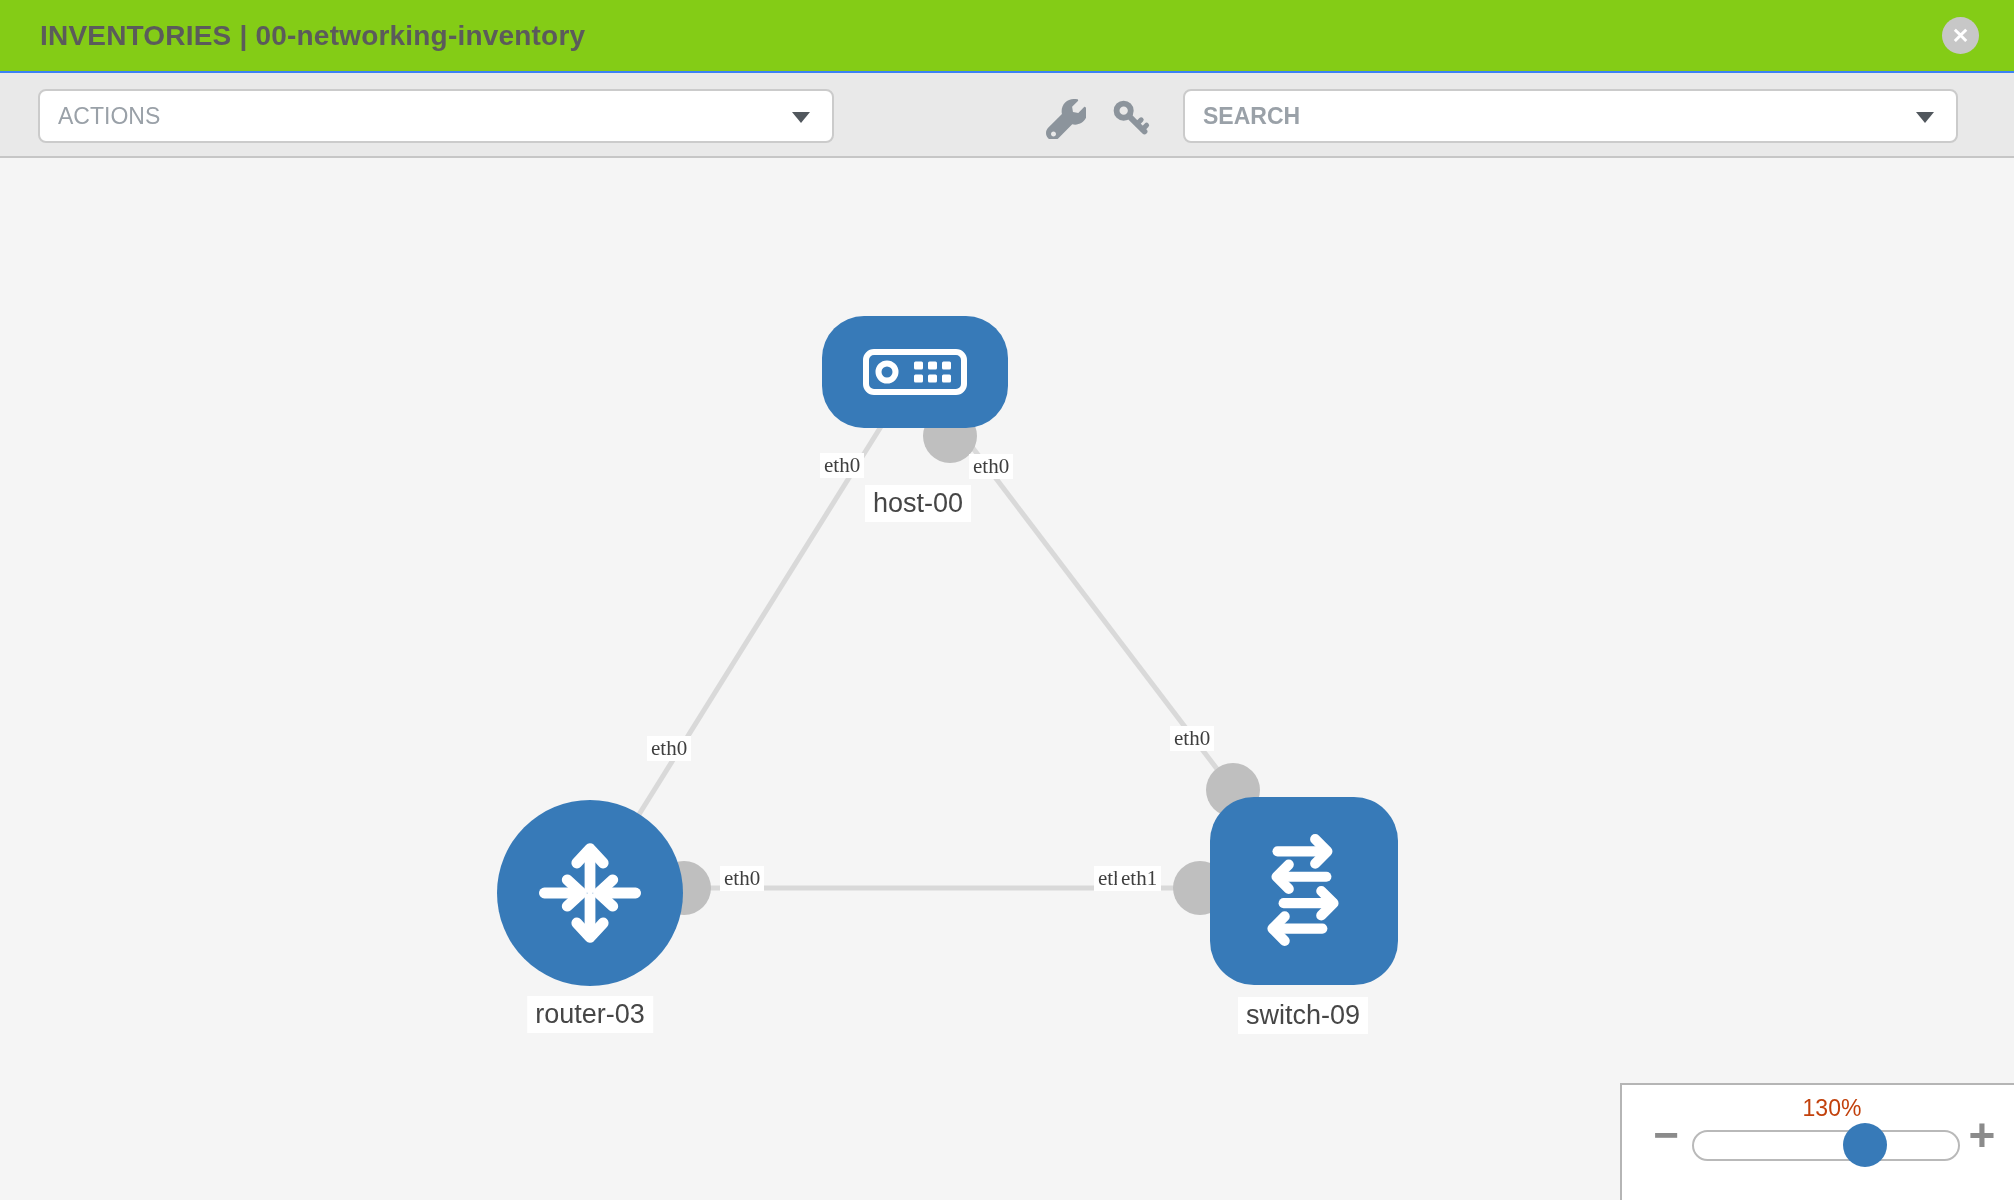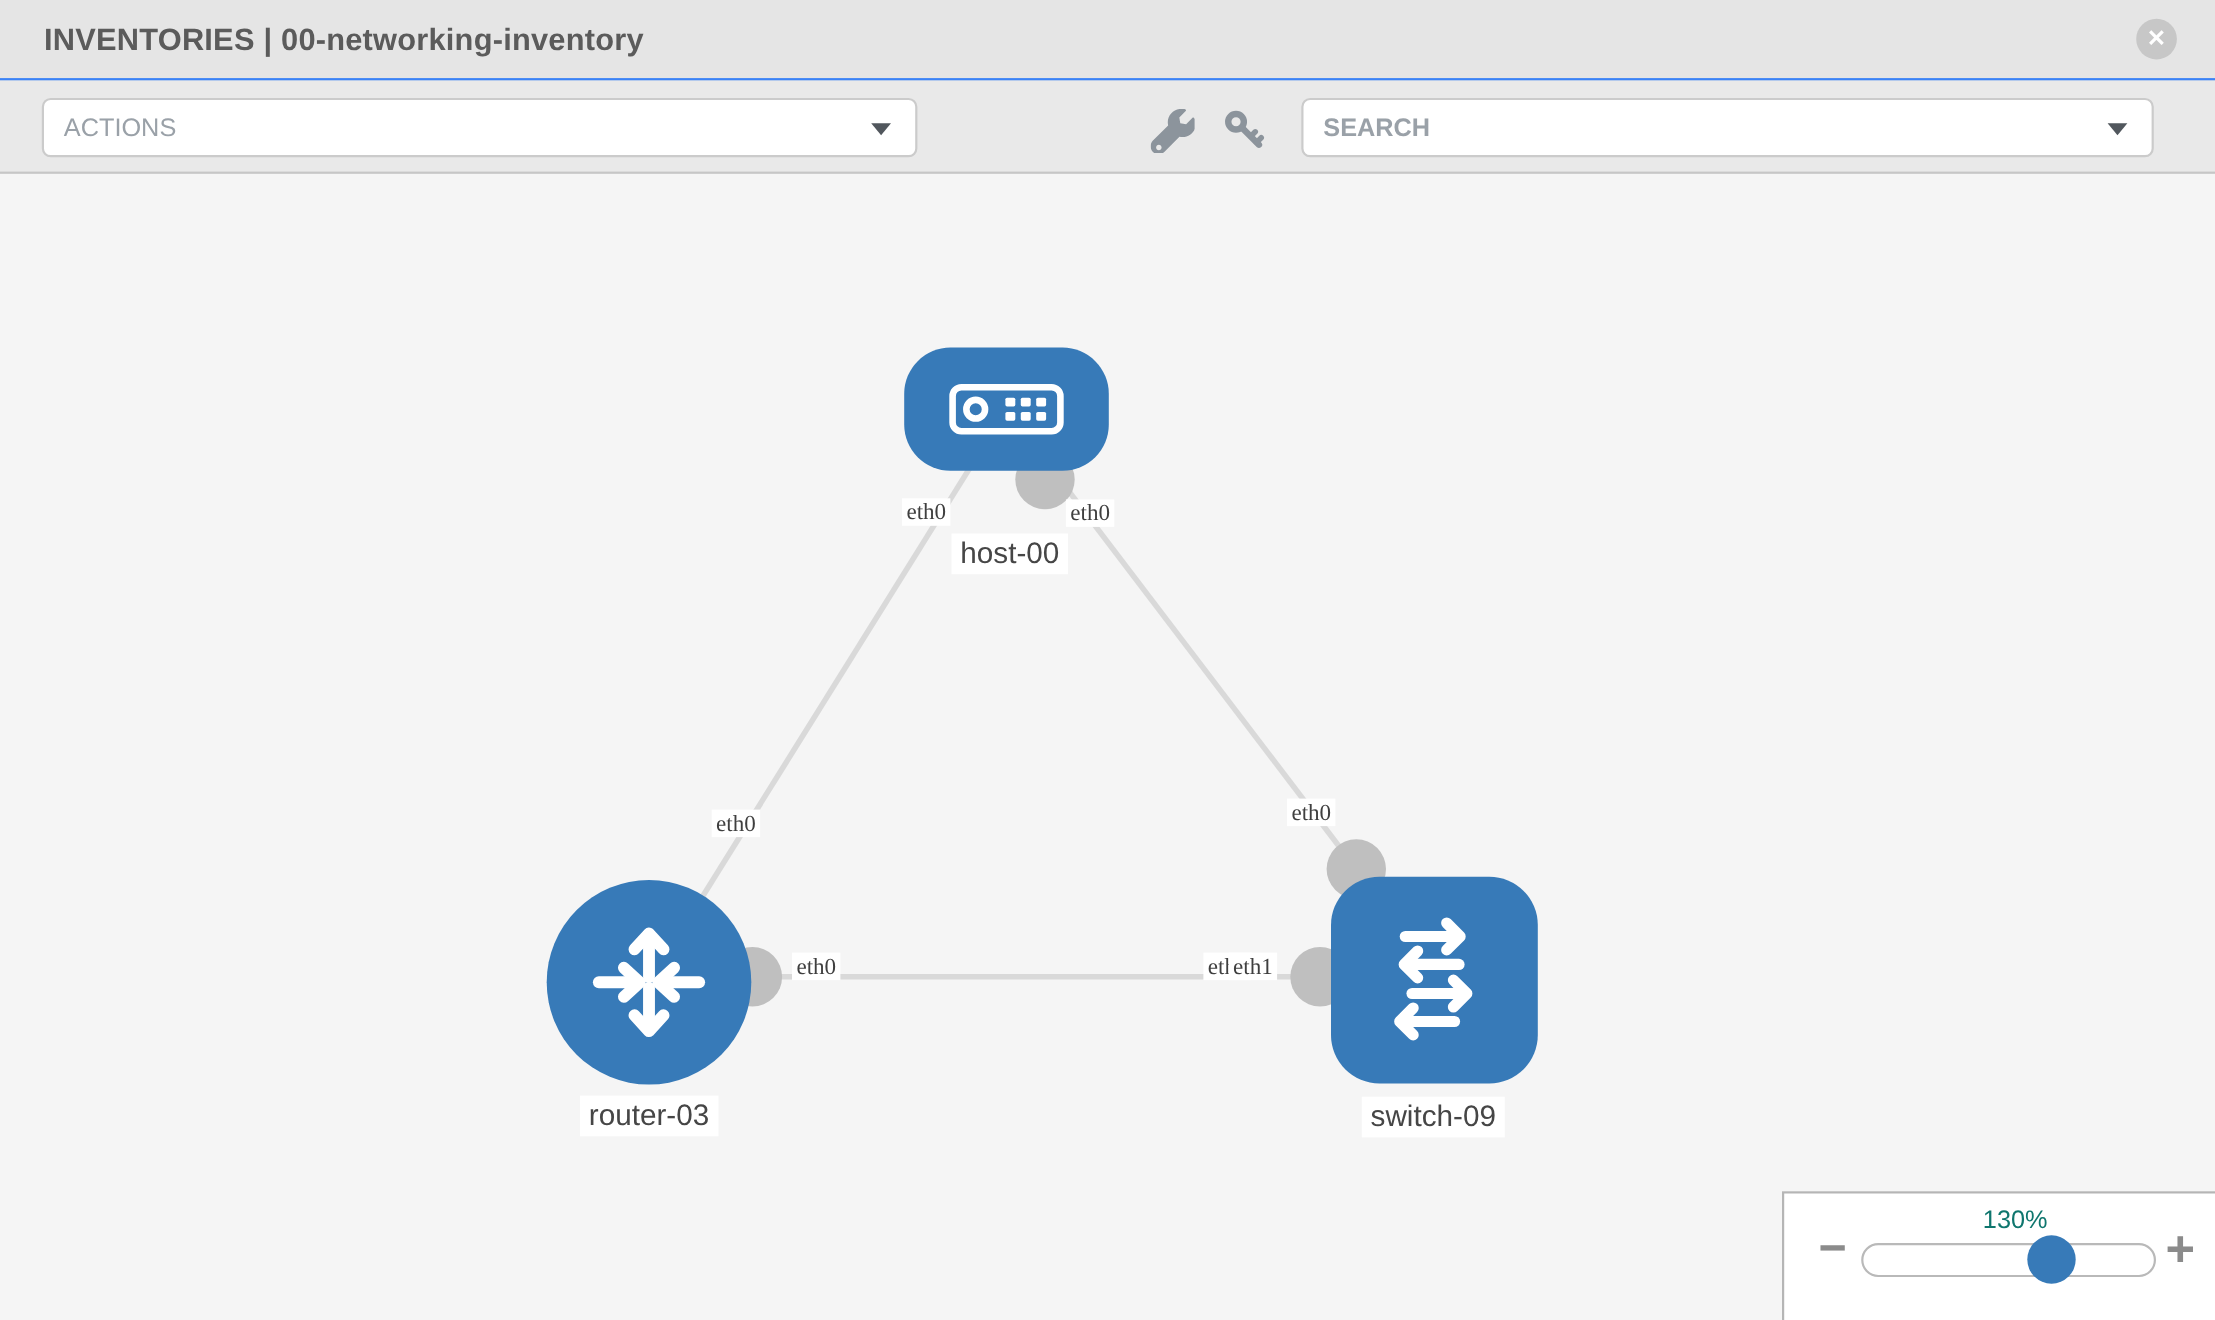--- a/index.html
+++ b/index.html
@@ -1,21 +1,21 @@
 <!DOCTYPE html>
 <html><head>
 <meta charset="utf-8">
 <style>
   * { margin:0; padding:0; box-sizing:border-box; }
   html,body { width:2014px; height:1200px; }
   body { font-family:"Liberation Sans", sans-serif; background:#fff; overflow:hidden; }
   .app { position:relative; width:2014px; height:1200px; background:#fff; }
 
   
-  .header { position:absolute; left:0; top:0; width:2014px; height:71px; background:#e5e5e5; z-index:20; }
+  .header { position:absolute; left:0; top:0; width:2014px; height:71px; background:#84cc16; z-index:20; }
   .title { position:absolute; left:40px; top:0; height:71px; line-height:71px;
            font-size:28px; font-weight:bold; color:#5b5b5b; letter-spacing:0.2px; }
   .close-btn { position:absolute; left:1942px; top:17px; width:37px; height:37px; border-radius:50%;
                background:#c7c7c7; color:#fff; font-size:21px; font-weight:bold;
                display:flex; align-items:center; justify-content:center; cursor:pointer; }
 
   
   .toolbar { position:absolute; left:0; top:71px; width:2014px; height:87px; background:#e9e9e9;
              border-top:2px solid #3b82f6; border-bottom:2px solid #c6c6c6; z-index:20; }
   .select-box { position:absolute; top:16px; height:54px; background:#fff; border:2px solid #cbcbcb;
@@ -42,21 +42,21 @@
                 padding:3px 8px; z-index:5; white-space:nowrap; }
   .iface-label { position:absolute; background:#fff; color:#3f3f3f; font-size:21px; line-height:1.1;
                  padding:1px 4px; z-index:4; white-space:nowrap;font-family:Liberation Serif, serif; }
   .iface-front { z-index:6; }
   .lbl-center { transform:translateX(-50%); }
 
   
   .zoom-panel { position:absolute; left:1620px; top:925px; width:396px; height:119px; background:#fff;
                 border:2px solid #b5b5b5; z-index:8; }
   .zoom-level { position:absolute; left:155px; top:10px; width:110px; text-align:center;
-                font-size:23px; color:#0f766e; }
+                font-size:23px; color:#c2410c; }
   .zoom-minus { position:absolute; left:20px; top:28px; width:48px; height:48px; color:#8b8b8b;
                 font-size:44px; font-weight:bold; line-height:44px; text-align:center; cursor:pointer; }
   .zoom-track { position:absolute; left:70px; top:45px; width:268px; height:31px; background:#fff;
                 border:2px solid #b9b9b9; border-radius:16px; cursor:pointer; }
   .zoom-thumb { position:absolute; left:221px; top:38px; width:44px; height:44px; border-radius:50%;
                 background:#377ab8; cursor:pointer; }
   .zoom-plus { position:absolute; left:336px; top:28px; width:48px; height:48px; color:#8b8b8b;
                font-size:46px; font-weight:bold; line-height:44px; text-align:center; cursor:pointer; }
 </style>
 </head>

